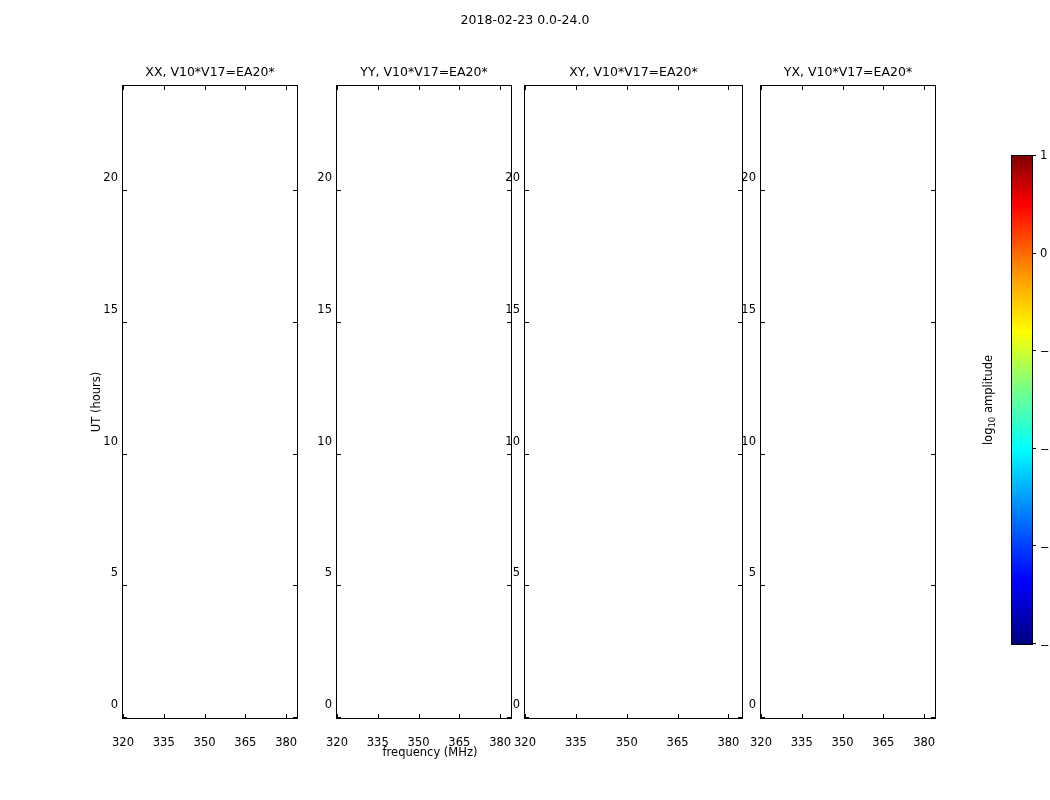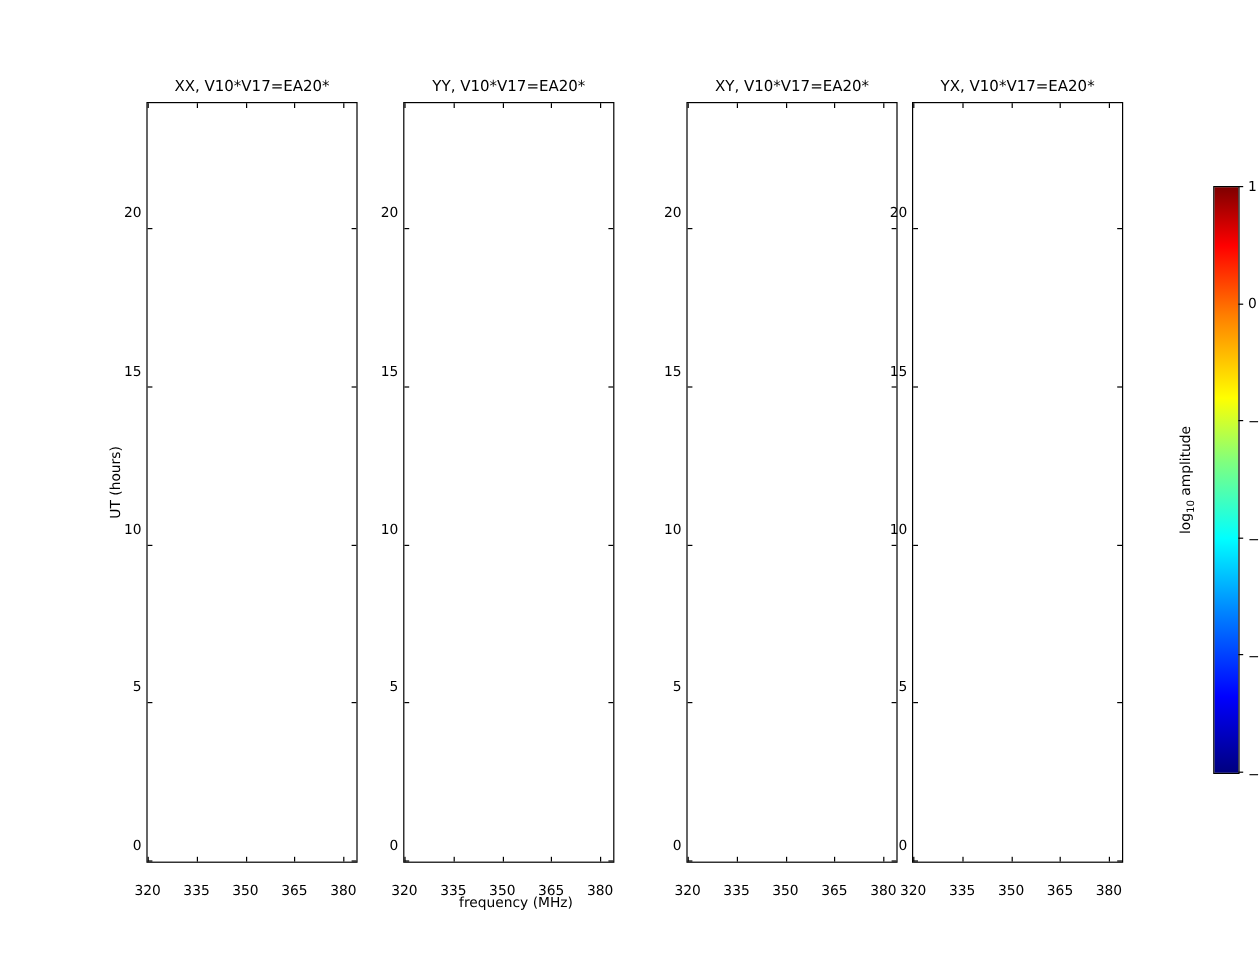--- a/index.html
+++ b/index.html
@@ -35,21 +35,21 @@
 
   
   .panel {
     position: absolute;
     top: 85px;
     height: 634px;
     width: 176px;
   }
   .panel.p0 { left: 122px; }
   .panel.p1 { left: 336px; }
-  .panel.p2 { left: 572px; }
+  .panel.p2 { left: 524px; padding-left: 43px; }
   .panel.p3 { left: 760px; }
 
   .panel-title {
     position: absolute;
     bottom: 100%;
     left: 50%;
     transform: translateX(-50%);
     margin-bottom: 6px;
     white-space: nowrap;
     font-size: 12.5px;
@@ -176,20 +176,21 @@
   }
   .cb-title sub {
     font-size: 8.5px;
   }
 </style>
 </head>
 <body>
 
 <div id="figure">
 
+  <div class="suptitle">2018-02-23 0.0-24.0</div>
 
   <div class="panel p0">
     <div class="panel-title">XX, V10*V17=EA20*</div>
     <div class="axes">
       <div class="tick-y" style="bottom:0%"></div>
         <div class="tick-y right" style="bottom:0%"></div>
       <div class="tick-y" style="bottom:20.83%"></div>
         <div class="tick-y right" style="bottom:20.83%"></div>
       <div class="tick-y" style="bottom:41.67%"></div>
         <div class="tick-y right" style="bottom:41.67%"></div>

